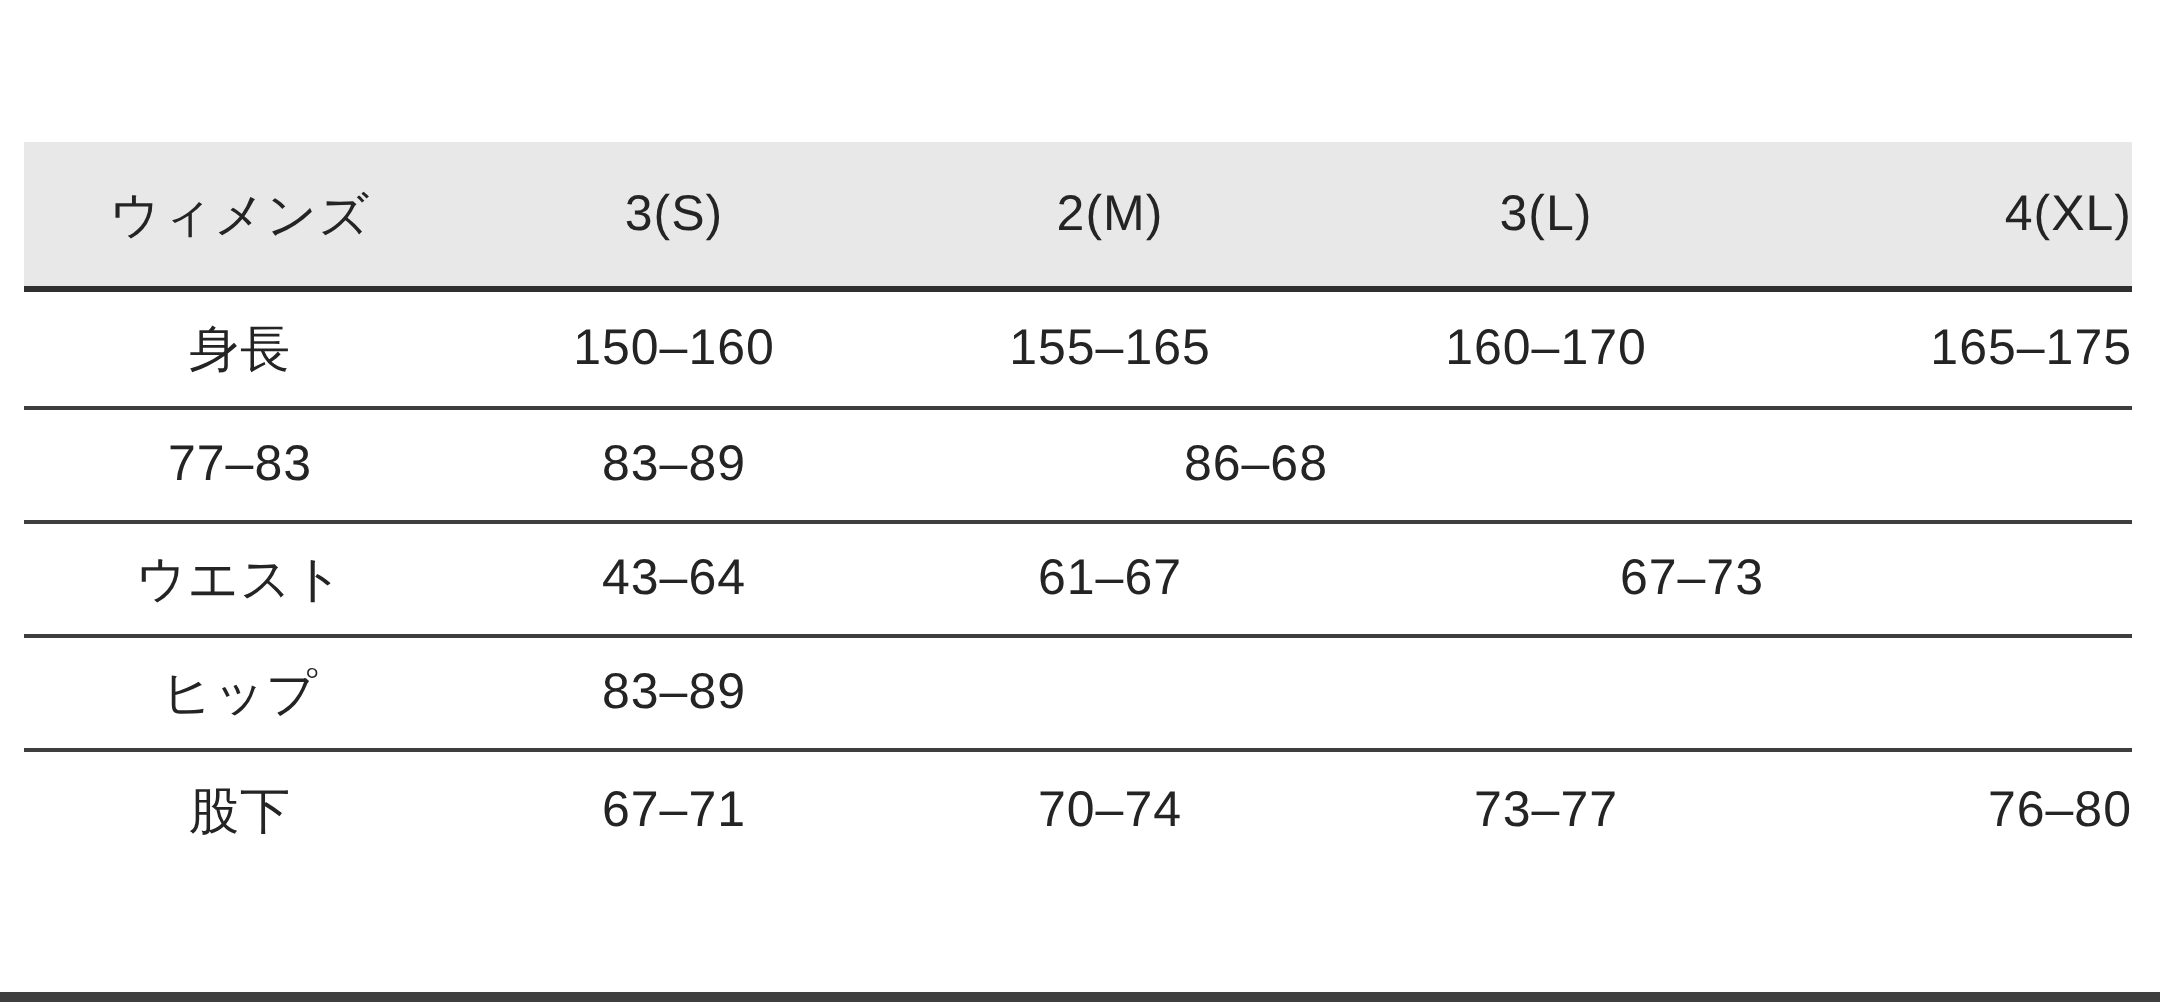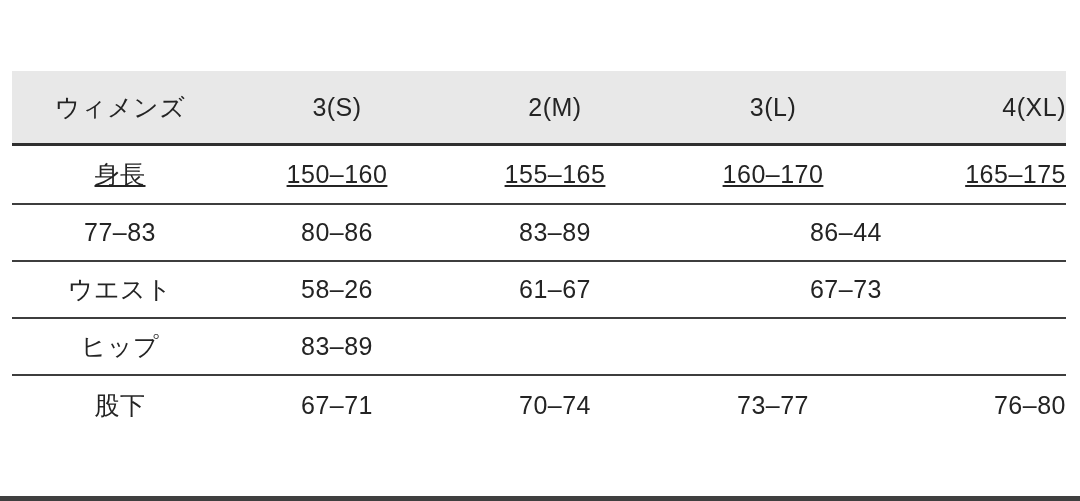--- a/index.html
+++ b/index.html
@@ -26,21 +26,21 @@
     background:var(--header-bg,#e8e8e8);
     border-bottom:3px solid var(--header-rule,#2f2f2f);
     font-size:25px;
   }
   .tbody .trow{
     height:55px;
     border-bottom:2px solid var(--row-rule,#3e3e3e);
     font-size:25px;
     background:transparent;
   }
-  .tbody .trow:first-child{height:57px;text-decoration:underline;}
+  .tbody .trow:first-child{height:57px;}
   .tbody .trow:last-child{height:58px;border-bottom:none;}
   .cell{
     text-align:center;
     letter-spacing:0.5px;
     white-space:nowrap;
   }
   .cell.c4{padding-left:18px;text-align:right;}
   .bottom-bar{
     position:absolute;
     left:0;bottom:0;
@@ -66,27 +66,26 @@
     <div class="tbody" id="table-body">
         <div class="trow">
           <div class="cell c0">身長</div>
           <div class="cell c1">150–160</div>
           <div class="cell c2">155–165</div>
           <div class="cell c3">160–170</div>
           <div class="cell c4">165–175</div>
         </div>
         <div class="trow">
           <div class="cell c1">77–83</div>
-          <div class="cell c2">80–86</div>
           <div class="cell c3">83–89</div>
-          <div class="cell c4">86–44</div>
+          <div class="cell c4">86–68</div>
         </div>
         <div class="trow">
           <div class="cell c0">ウエスト</div>
-          <div class="cell c1">58–26</div>
+          <div class="cell c1">43–64</div>
           <div class="cell c2">61–67</div>
           <div class="cell c4">67–73</div>
         </div>
         <div class="trow">
           <div class="cell c0">ヒップ</div>
           <div class="cell c1">83–89</div>
         </div>
         <div class="trow">
           <div class="cell c0">股下</div>
           <div class="cell c1">67–71</div>

